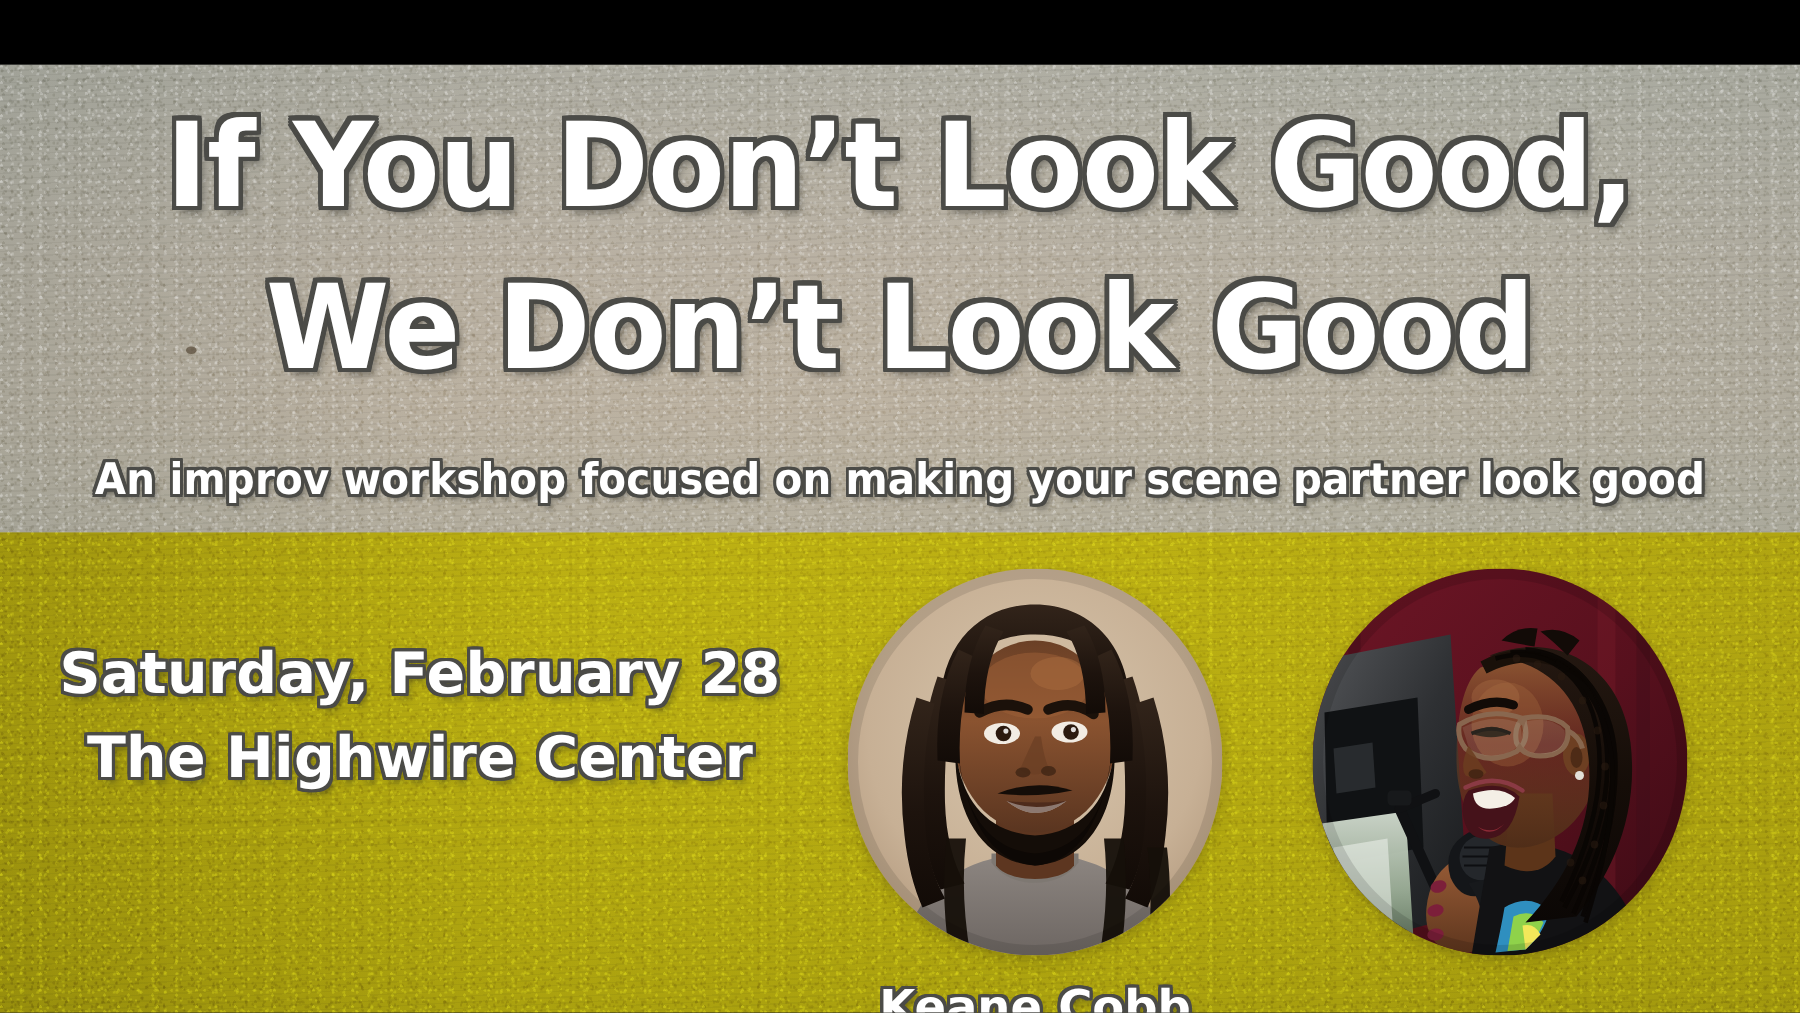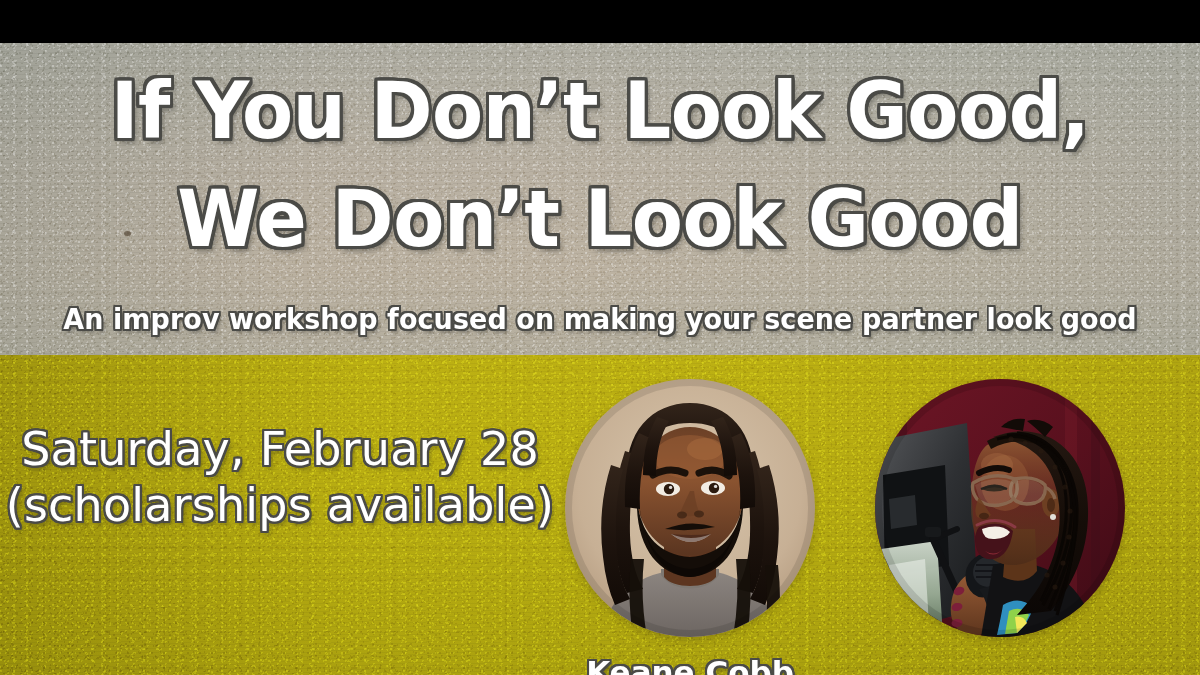--- a/index.html
+++ b/index.html
@@ -155,22 +155,22 @@
   }
 
   
   #details {
     position:absolute; left:0; top:378px; width:560px;
     text-align:center;
   }
   .detail-line {
     display:block;
     font-family:"DejaVu Sans", sans-serif;
-    font-weight:400;
-    font-size:46px;
+    font-weight:700;
+    font-size:38px;
     line-height:56px;
     letter-spacing:.2px;
     white-space:nowrap;
   }
 
   
   #presenters {
     position:absolute; left:565px; top:336px;
     width:600px; height:316px;
     display:flex; justify-content:flex-start; align-items:flex-start;
@@ -210,21 +210,21 @@
 
   <div id="headline">
     <span class="headline-line outlined">If You Don’t Look Good,</span>
     <span class="headline-line outlined">We Don’t Look Good</span>
   </div>
 
   <div id="subtitle" class="outlined-thin">An improv workshop focused on making your scene partner look good</div>
 
   <div id="details">
     <span class="detail-line outlined-thin">Saturday, February 28</span>
-    <span class="detail-line outlined-thin">(scholarships available)</span>
+    <span class="detail-line outlined-thin">The Highwire Center</span>
   </div>
 
   <div id="presenters">
 
     <div class="presenter">
       <div class="photo">
         <svg viewBox="0 0 250 258" preserveAspectRatio="xMidYMid slice" aria-hidden="true">
           <defs>
             <radialGradient id="kcBg" cx="50%" cy="42%" r="72%">
               <stop offset="0%" stop-color="#d8c6ad"></stop>

